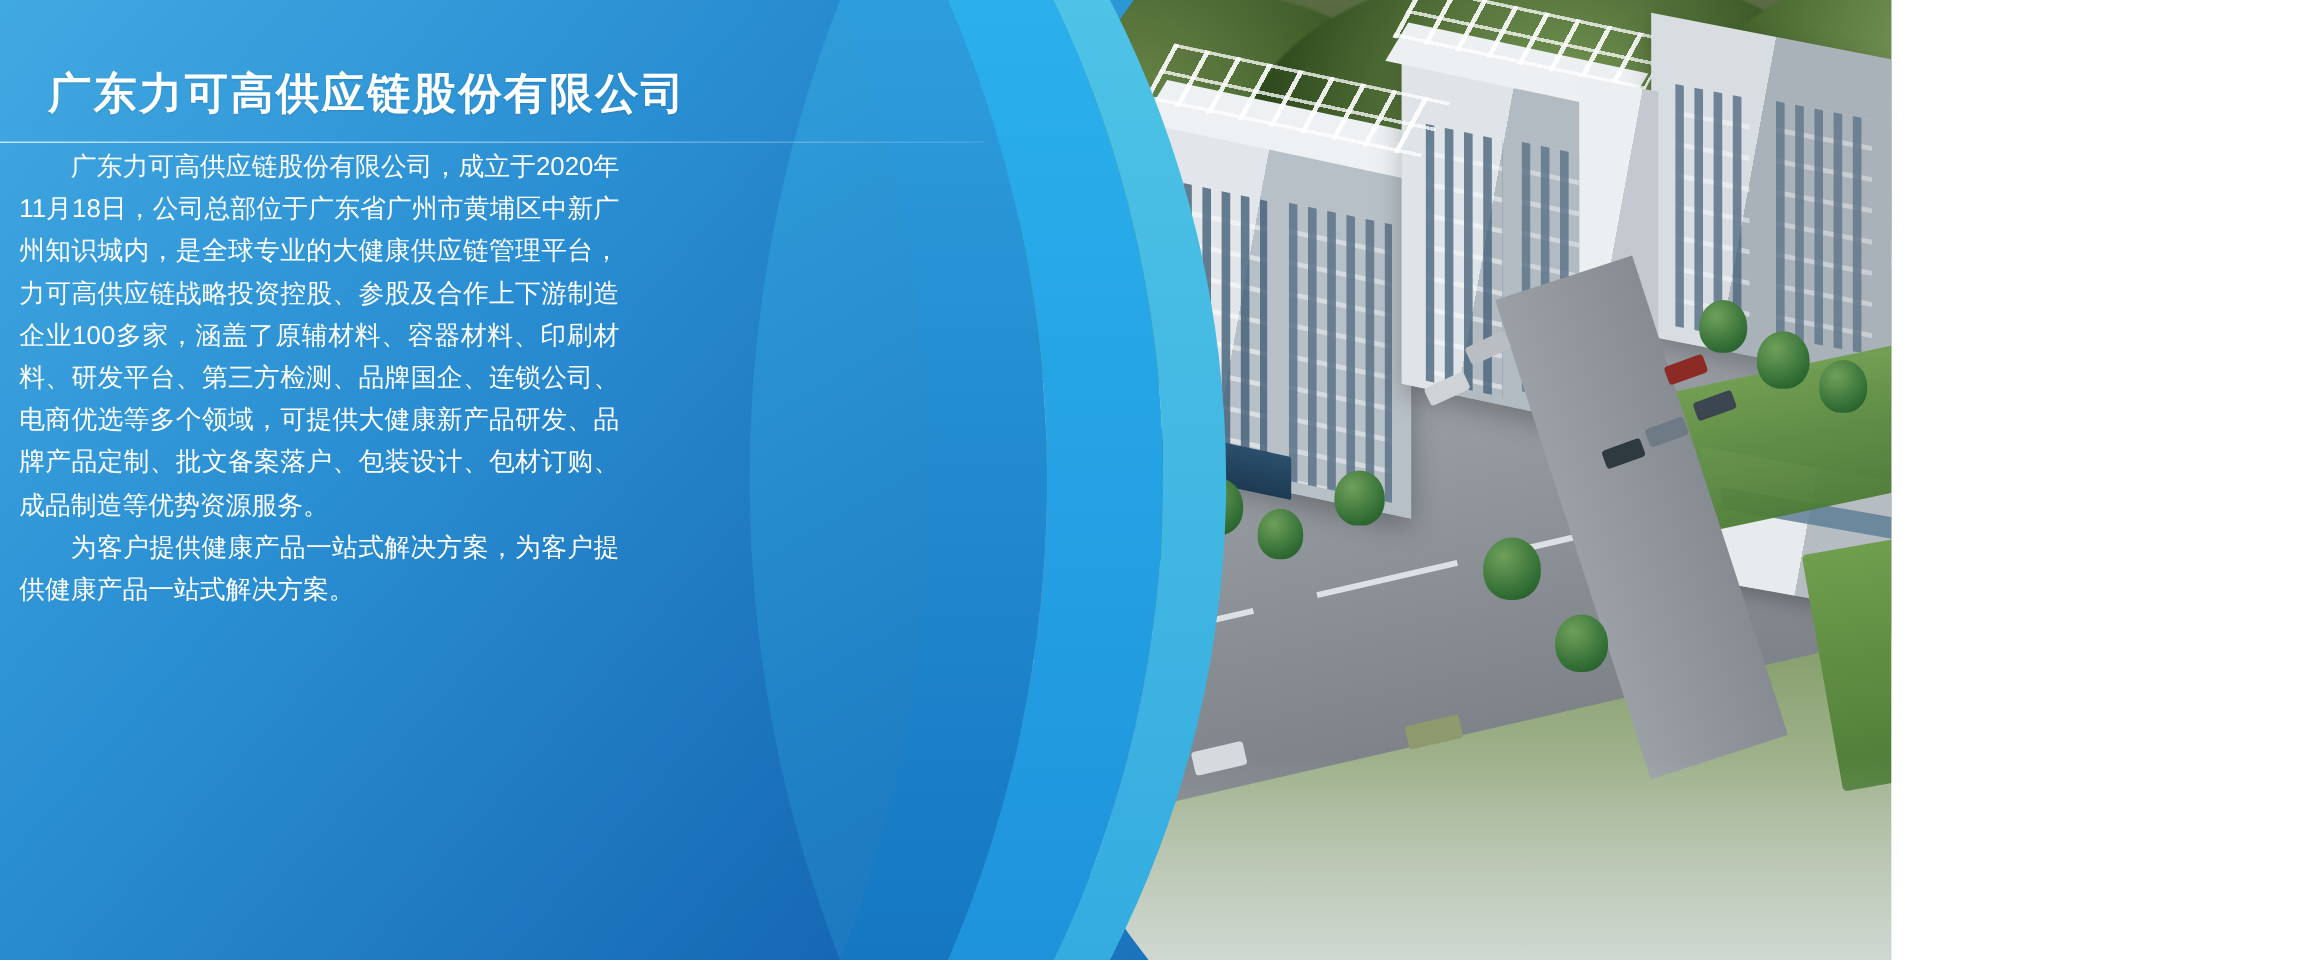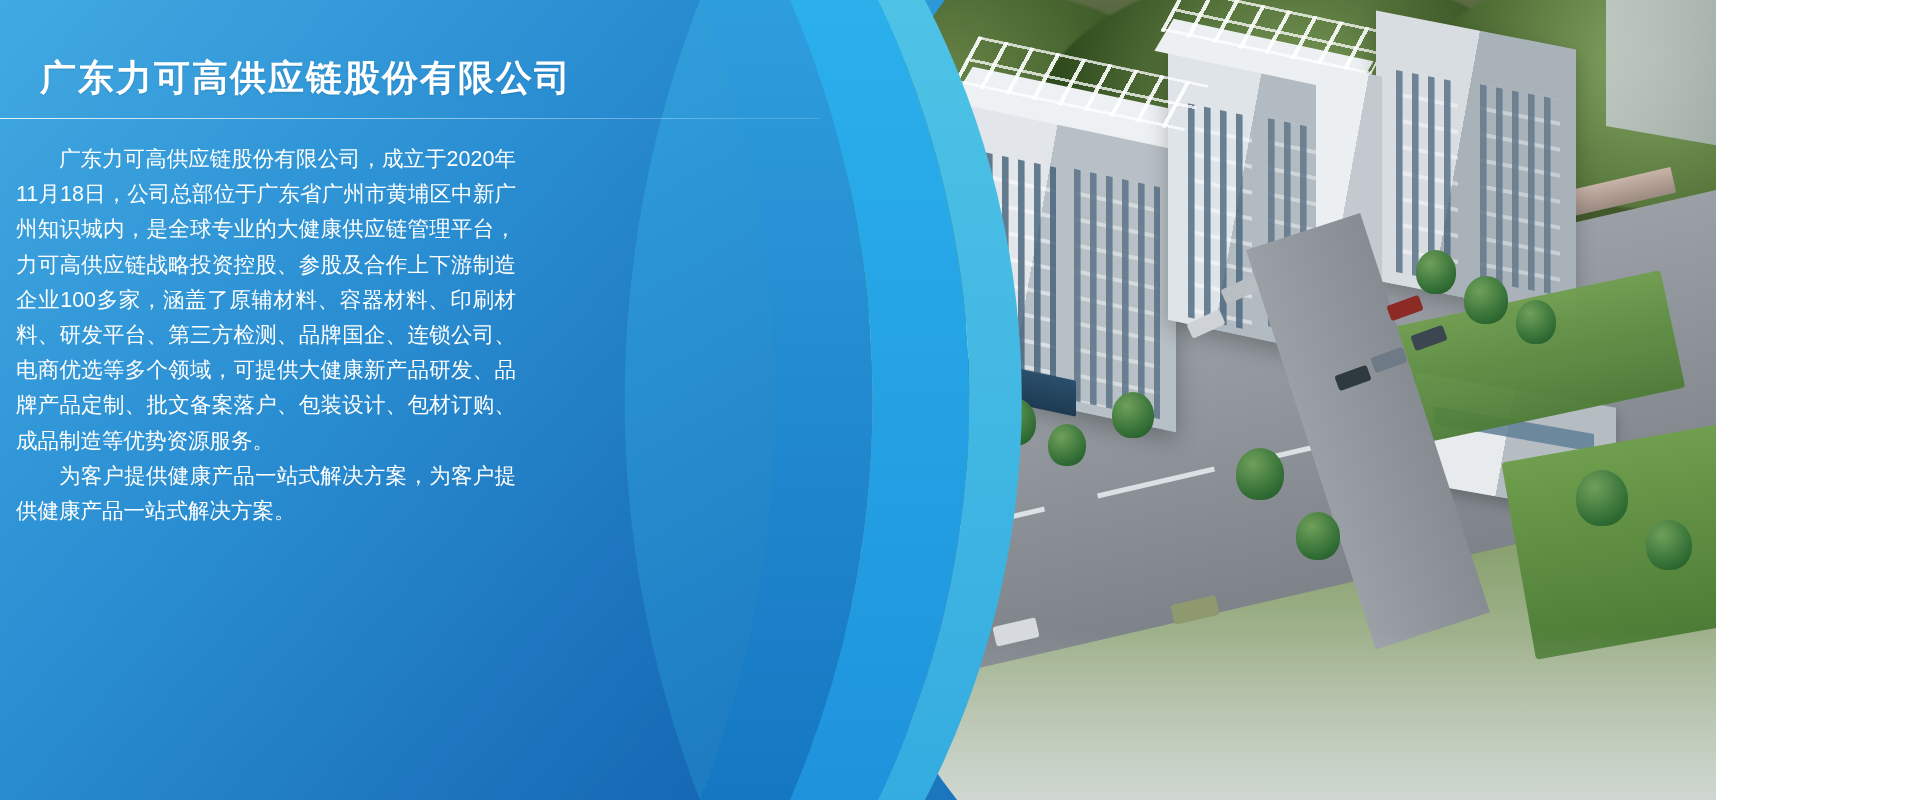--- a/index.html
+++ b/index.html
@@ -1,20 +1,20 @@
 <!DOCTYPE html>
 <html><head>
 <meta charset="utf-8">
 <style>
   html,body{margin:0;padding:0;background:#fff;}
   body{font-family:"Liberation Sans","DejaVu Sans",sans-serif;}
 
   #stage{
     position:relative;
-    width:1716px;height:800px;
+    width:1576px;height:800px;
     overflow:hidden;
   }
 
   
   .bg-base{
     position:absolute;inset:0;
     background:linear-gradient(150deg,#3aa7e0 0%, #2e9ad8 28%, #1f7fc4 62%, #1565b0 100%);
   }
 
   
@@ -86,21 +86,21 @@
     white-space:nowrap;
     text-shadow:0 1px 2px rgba(0,0,0,.12);
   }
   .rule{
     position:absolute;
     left:0;top:118px;width:820px;height:1px;
     background:linear-gradient(to right, rgba(255,255,255,.85), rgba(255,255,255,.15));
   }
   .body-text{
     position:absolute;
-    left:16px;top:142px;
+    left:16px;top:122px;
     width:500px;
     color:#ffffff;
     font-size:21.5px;
     line-height:35.2px;
     text-align:justify;
     text-justify:inter-character;
     letter-spacing:0px;
   }
   .body-text p{margin:0;text-indent:2em;}
 </style>

